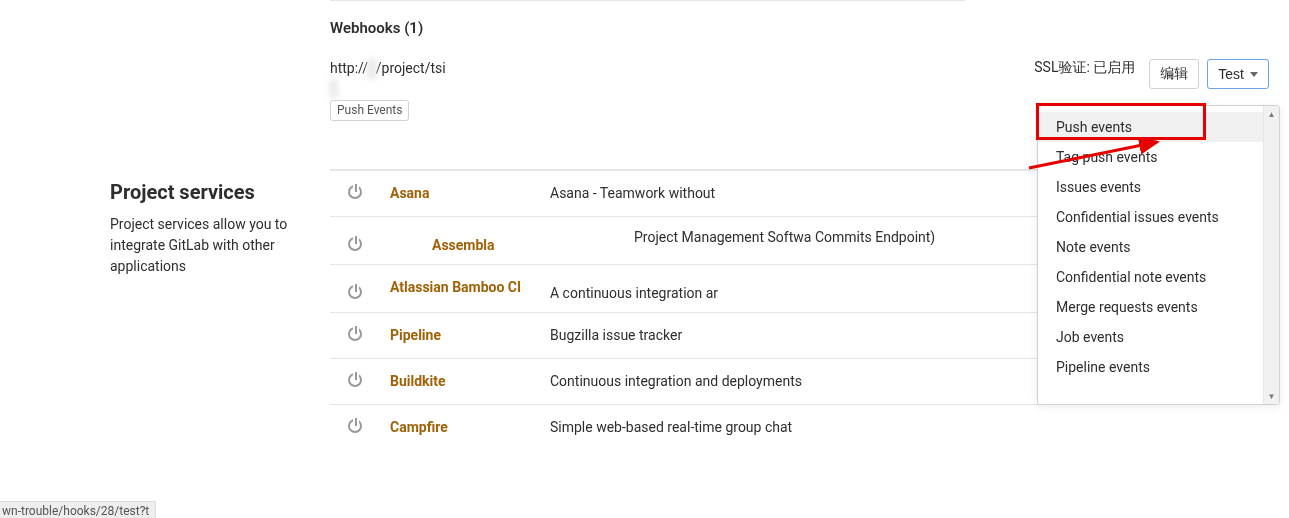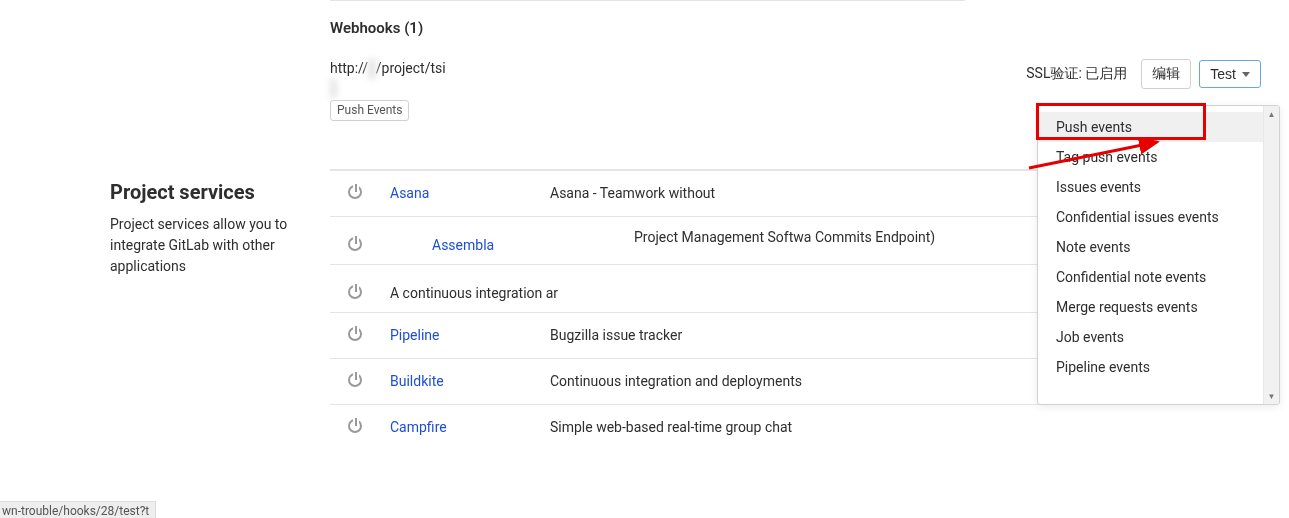--- a/index.html
+++ b/index.html
@@ -64,24 +64,23 @@
     }
     .blur {
       filter: blur(3px);
       display: inline-block;
       background: linear-gradient(90deg,#ddd,#eee,#ddd,#eee);
       color: transparent;
       user-select: none;
     }
     .webhook-meta {
       position: absolute;
-      right: 8px;
+      right: 0;
       top: 0;
       display: flex;
-      align-items: center;
       gap: 8px;
     }
     .ssl-label {
       font-size: 14px;
       margin-right: 6px;
     }
     .btn {
       border: 1px solid #d1d1d1;
       background: #fff;
       padding: 5px 10px;
@@ -181,22 +180,22 @@
     .col-service { width: 160px; }
     .col-desc { flex: 1; padding-right: 260px; }
     .trow {
       display: flex;
       align-items: center;
       padding: 14px 0;
       border-top: 1px solid #e5e5e5;
       font-size: 14px;
     }
     .service-link {
-      color: #1d4ed8;
-      font-weight: 400;
+      color: #a16207;
+      font-weight: 700;
       text-decoration: none;
       cursor: pointer;
     }
     .power-icon {
       display: inline-block;
       width: 14px;
       height: 14px;
       border: 2px solid #999;
       border-radius: 50%;
       position: relative;
@@ -299,20 +298,21 @@
         <div class="col-service"><a class="service-link">Asana</a></div>
         <div class="col-desc">Asana - Teamwork without </div>
       </div>
       <div class="trow" style="align-items:flex-start; padding:10px 0;gap:42px;">
         <div class="col-status" style="padding-top:10px;"><span class="power-icon"></span></div>
         <div class="col-service" style="padding-top:10px;"><a class="service-link">Assembla</a></div>
         <div class="col-desc" style="line-height:1.5;">Project Management Softwa Commits Endpoint)</div>
       </div>
       <div class="trow" style="align-items:flex-start; padding:10px 0;">
         <div class="col-status" style="padding-top:10px;"><span class="power-icon"></span></div>
+        <div class="col-service" style="padding-top:4px;"><a class="service-link">Atlassian Bamboo CI</a></div>
         <div class="col-desc" style="padding-top:10px;">A continuous integration ar</div>
       </div>
       <div class="trow">
         <div class="col-status"><span class="power-icon"></span></div>
         <div class="col-service"><a class="service-link">Pipeline</a></div>
         <div class="col-desc">Bugzilla issue tracker</div>
       </div>
       <div class="trow">
         <div class="col-status"><span class="power-icon"></span></div>
         <div class="col-service"><a class="service-link">Buildkite</a></div>

